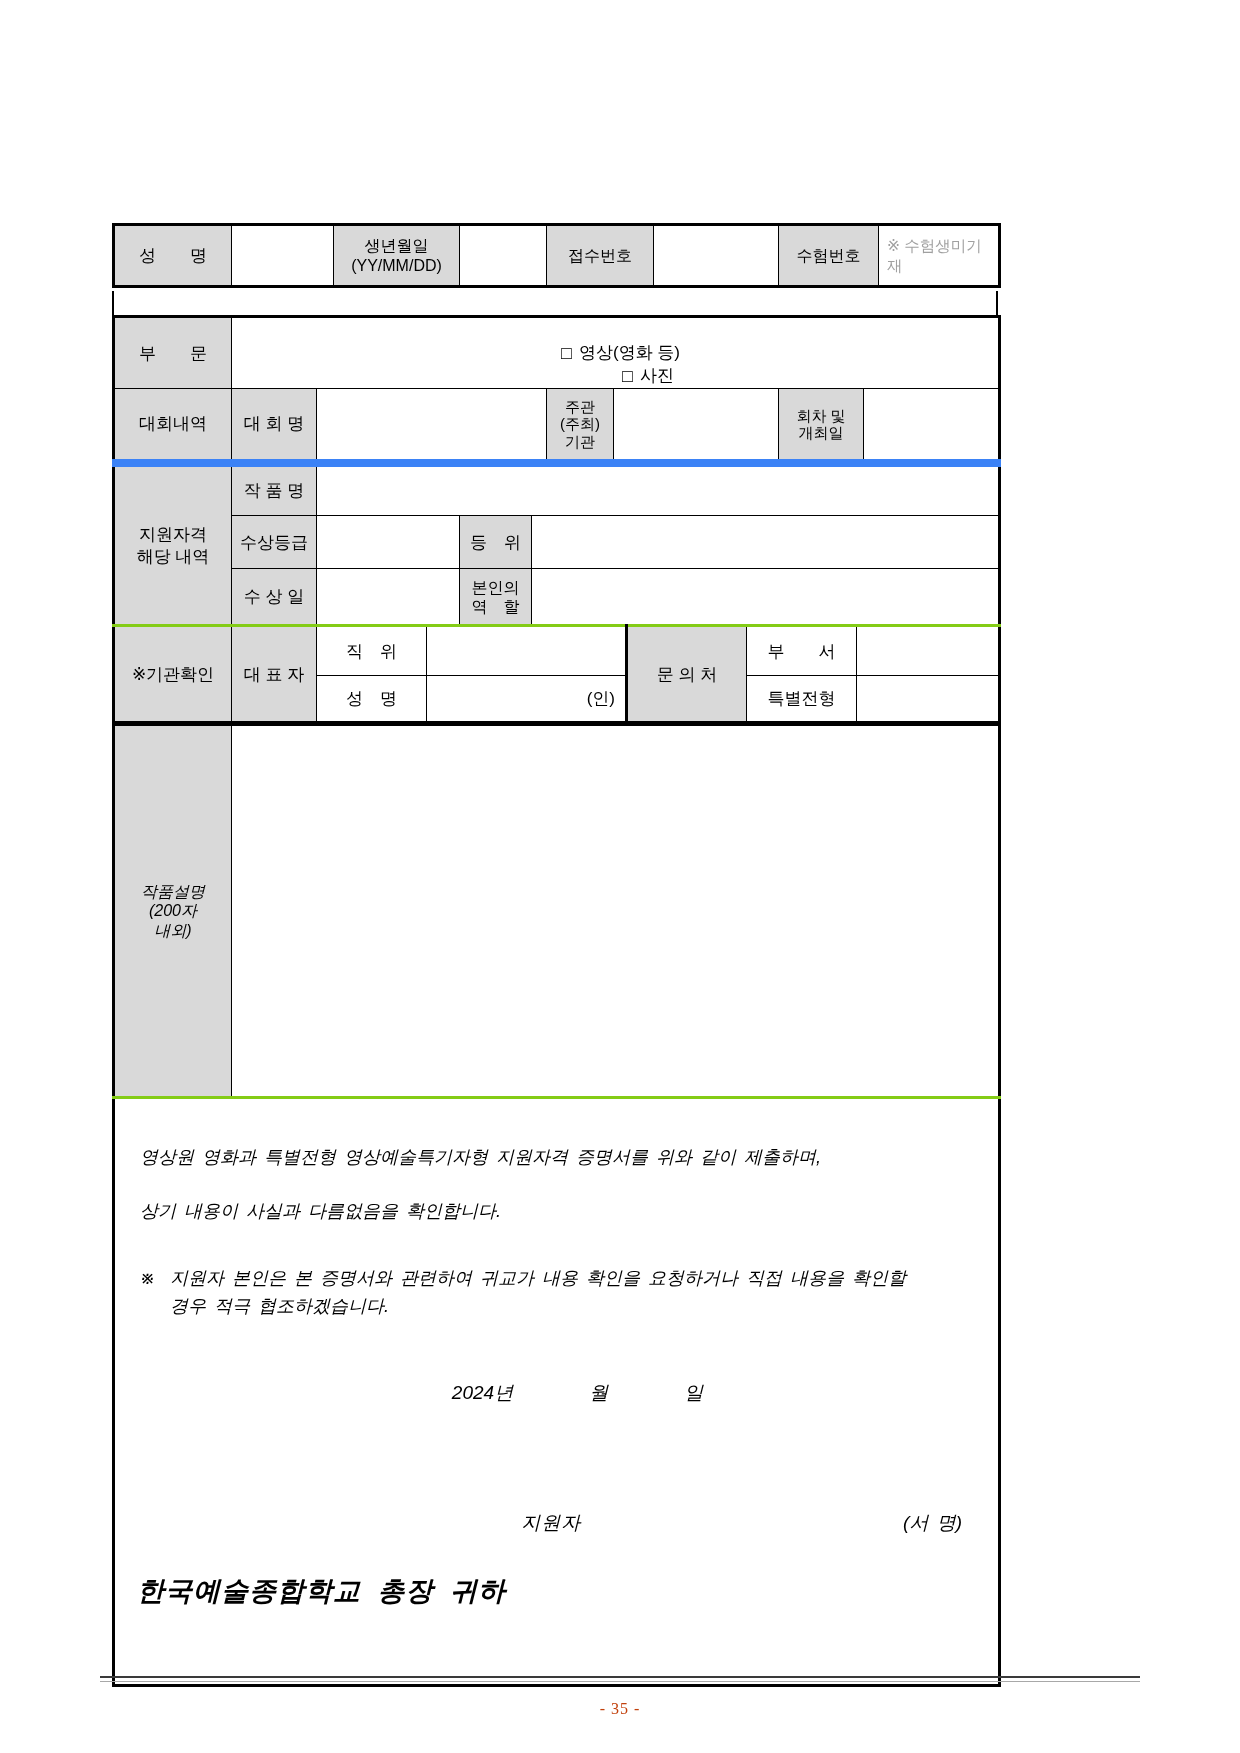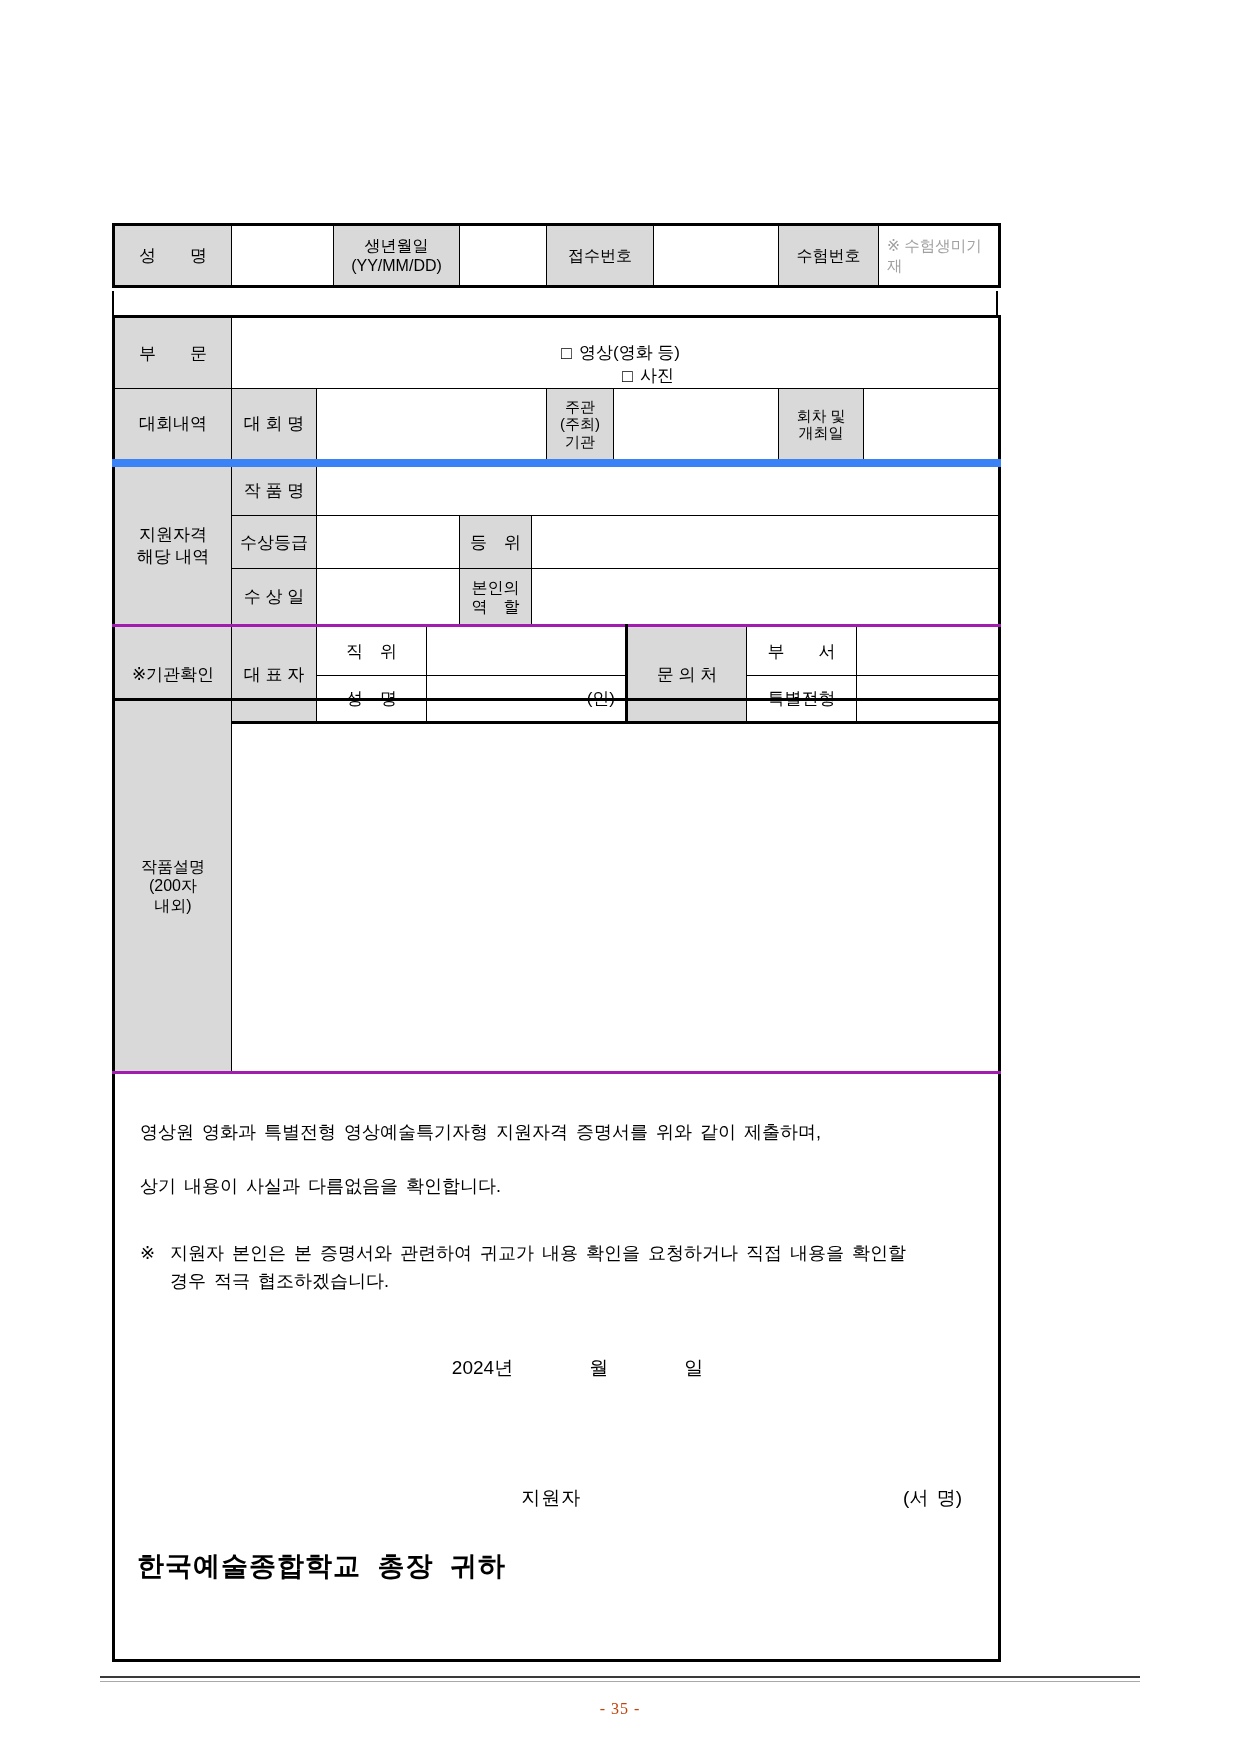--- a/index.html
+++ b/index.html
@@ -20,32 +20,32 @@
   td{
     border:1px solid #000;text-align:center;vertical-align:middle;
     font-size:17px;line-height:1.25;padding:2px 3px;overflow:hidden;
     white-space:pre-line;box-sizing:border-box;
   }
   td.g{background:#d9d9d9;}
   td.left{text-align:center;padding-left:14px;}
   td.small{font-size:15px;line-height:1.15;}
   td.small2{font-size:16px;line-height:1.2;}
   td.muted{color:#a0a0a0;font-size:15.5px;text-align:left;padding-left:8px;}
-  td.bt3{border-top:3px solid #a21caf;}
+  td.bt3{border-top:3px solid #84cc16;}
   td.bt2{border-top:8px solid #3b82f6;}
   td.br3{border-right:3px solid #000;}
   td.seal{text-align:right;padding-right:10px;}
   .tblA{top:223px;}
   .tblA td{height:62px;}
   .spacer-row{
     position:absolute;top:291px;left:112px;width:886px;height:24px;
     border-left:2px solid #000;border-right:2px solid #000;box-sizing:border-box;background:#fff;
   }
   .tblB{top:315px;}
-  .tblC{top:698px;}
+  .tblC{top:723px;font-style:italic;}
   .desc-cell{height:373px;}
   .stmt-cell{height:588px;position:relative;padding:0;text-align:left;white-space:normal;}
   .stmt-abs{position:absolute;left:25px;right:20px;font-size:18px;word-spacing:3px;line-height:28px;}
   .stmt-line1{top:44px;}
   .stmt-line2{top:98px;}
   .stmt-note{top:165px;display:flex;}
   .note-marker{width:22px;flex:0 0 22px;margin-right:8px;}
   .note-text{display:block;max-width:752px;}
   .stmt-date{top:280px;left:0;right:0;text-align:center;font-size:19px;margin-left:42px;}
   .stmt-applicant{top:410px;left:0;right:0;height:30px;}

